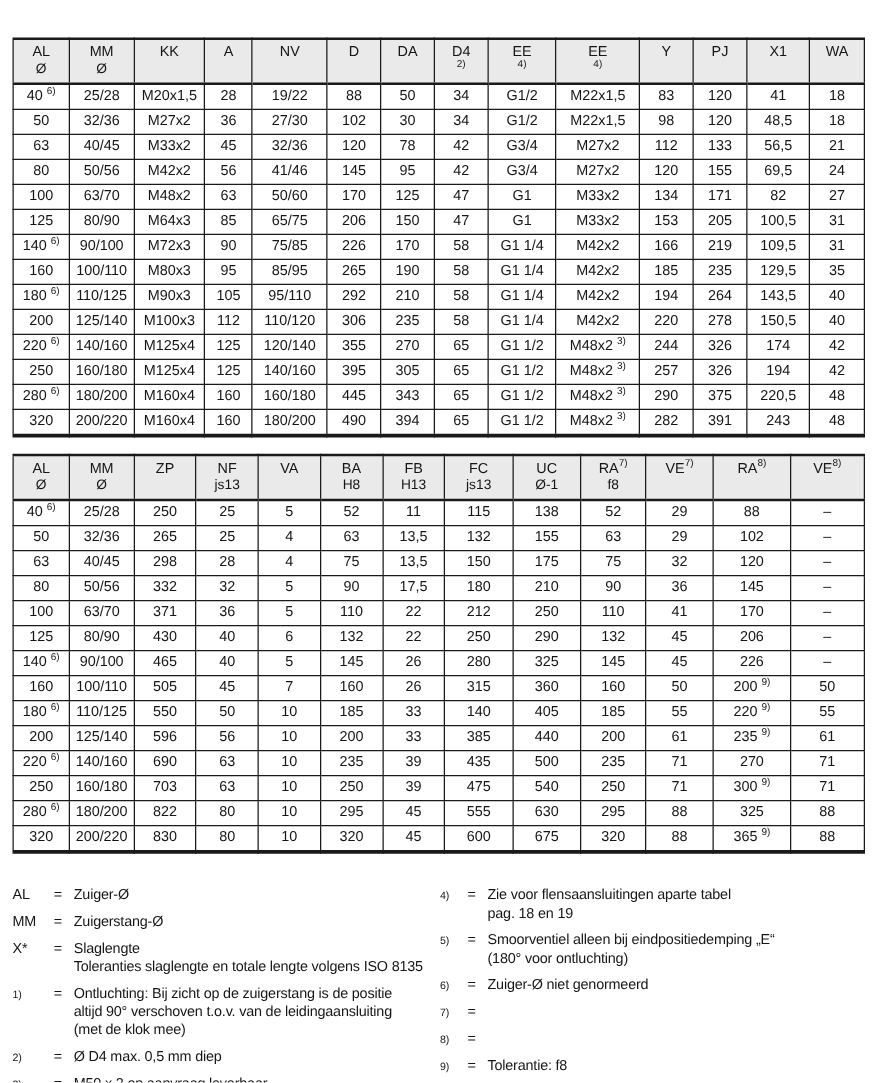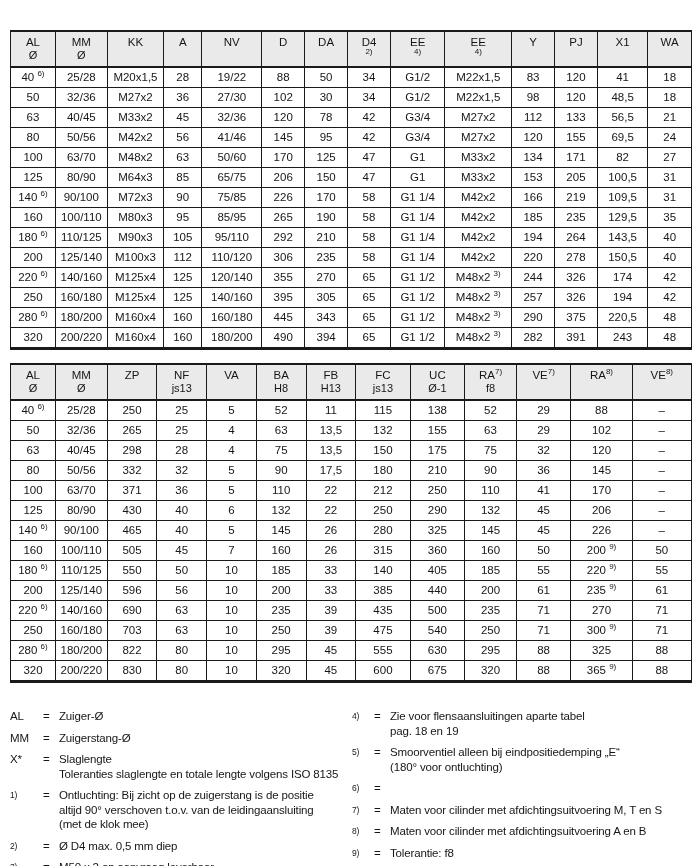--- a/index.html
+++ b/index.html
@@ -697,30 +697,29 @@
           <span class="fn-def">Zie voor flensaansluitingen aparte tabel<br>pag. 18 en 19</span>
         </div>
         <div class="fn-row">
           <span class="fn-term sup">5)</span>
           <span class="fn-eq">=</span>
           <span class="fn-def">Smoorventiel alleen bij eindpositiedemping „E“<br>(180° voor ontluchting)</span>
         </div>
         <div class="fn-row">
           <span class="fn-term sup">6)</span>
           <span class="fn-eq">=</span>
+          <span class="fn-def">Zuiger-Ø niet genormeerd</span>
         </div>
         <div class="fn-row">
           <span class="fn-term sup">7)</span>
           <span class="fn-eq">=</span>
-          <span class="fn-def">Maten voor cilinder met afdichtingsuitvoering M, T en S</span>
         </div>
         <div class="fn-row">
           <span class="fn-term sup">8)</span>
           <span class="fn-eq">=</span>
-          <span class="fn-def">Maten voor cilinder met afdichtingsuitvoering A en B</span>
         </div>
         <div class="fn-row">
           <span class="fn-term sup">9)</span>
           <span class="fn-eq">=</span>
           <span class="fn-def">Tolerantie: f8</span>
         </div>
         <div class="fn-row">
           <span class="fn-term sup">10)</span>
           <span class="fn-eq">=</span>
           <span class="fn-def">Potentiaalvereffening zie pag. 25</span>

